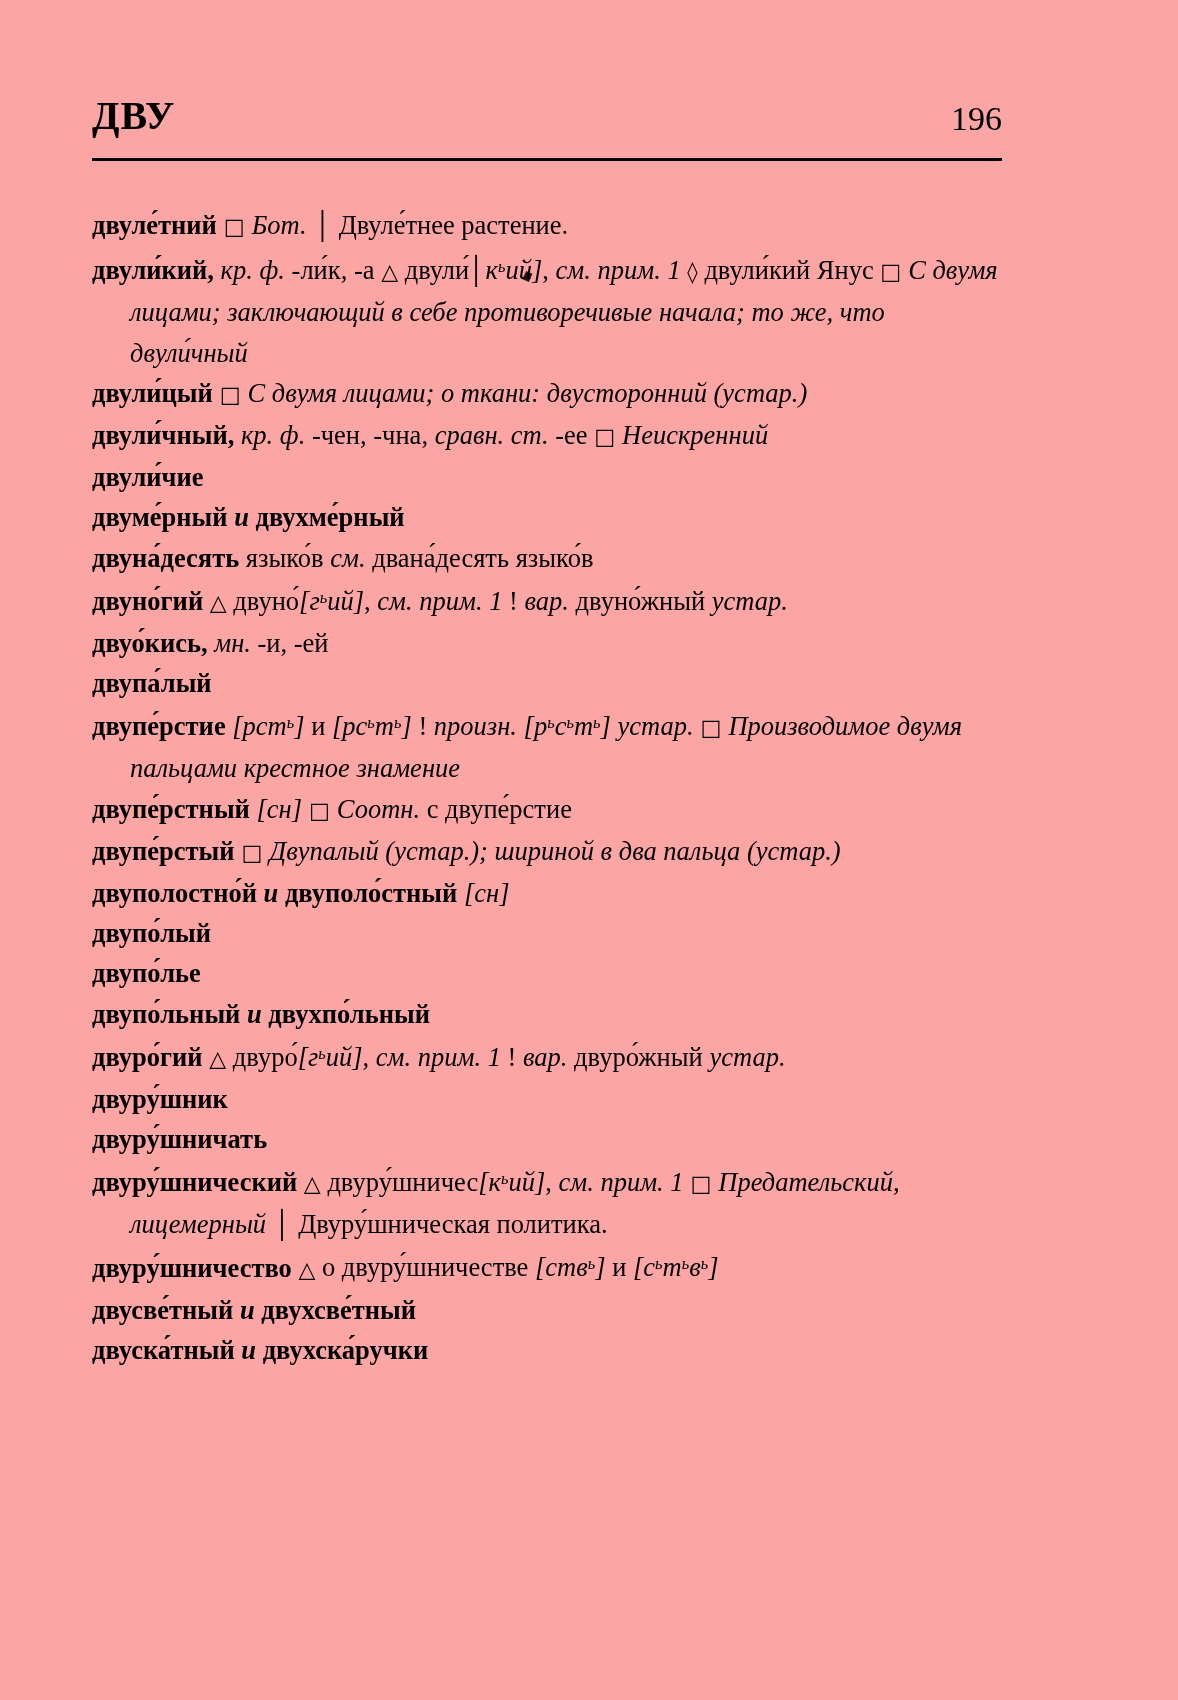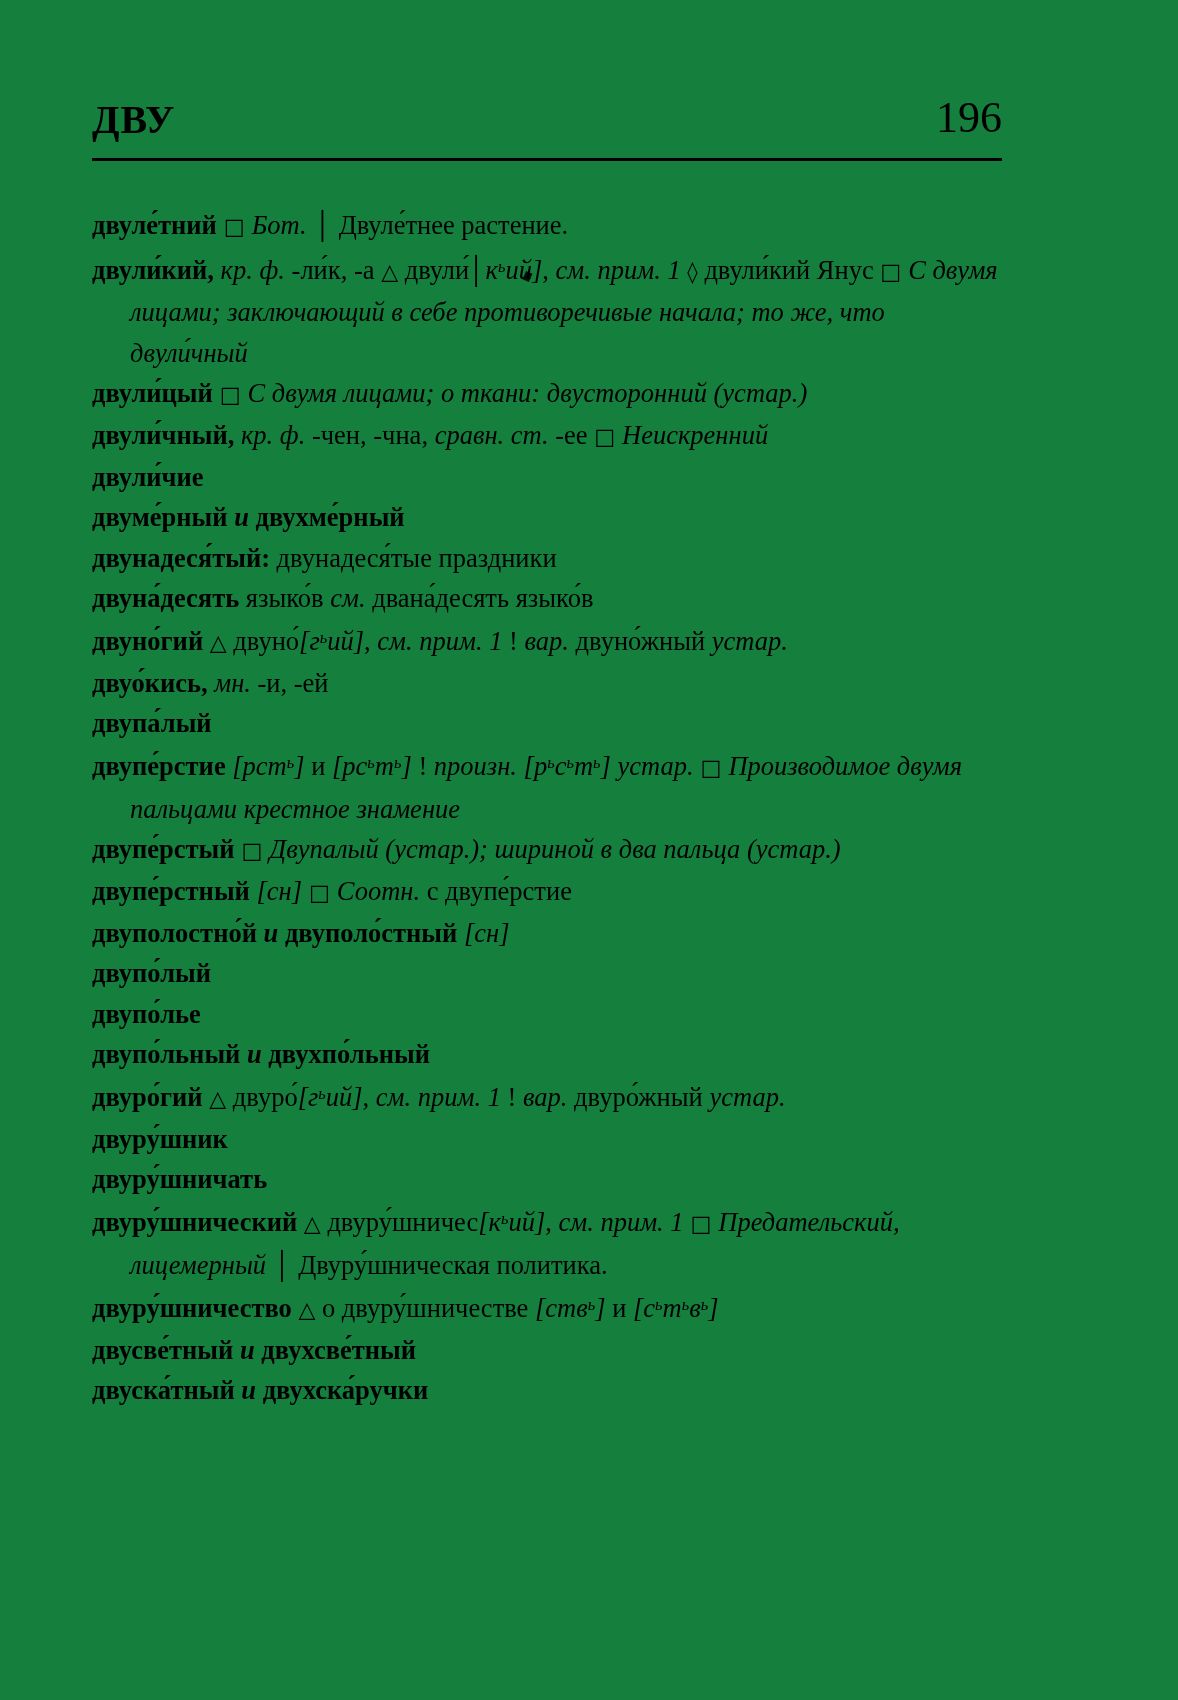--- a/index.html
+++ b/index.html
@@ -4,21 +4,21 @@
 <style>
   html, body {
     margin: 0;
     padding: 0;
     background: #ffffff;
   }
   .page {
     position: relative;
     width: 1178px;
     height: 1700px;
-    background: #15803d;
+    background: #fca5a5;
     box-sizing: border-box;
     overflow: hidden;
   }
 
   
   .header {
     position: absolute;
     left: 92px;
     top: 96px;
     width: 910px;
@@ -30,21 +30,21 @@
     font-family: "Liberation Serif", "DejaVu Serif", serif;
     font-weight: bold;
     font-size: 40px;
     line-height: 1;
     letter-spacing: 1px;
     color: #000;
   }
   .header-page {
     font-family: "Liberation Serif", "DejaVu Serif", serif;
     font-weight: normal;
-    font-size: 44px;
+    font-size: 34px;
     line-height: 1;
     color: #000;
   }
   .rule {
     position: absolute;
     left: 92px;
     top: 158px;
     width: 910px;
     height: 3px;
     background: #000;
@@ -140,28 +140,27 @@
 
   <div class="stray"></div>
 
   <div class="entries">
       <div class="entry"><span class="hw">двуле́тний</span><span class="sq"> □ </span><span class="it">Бот.</span><span class="bar"> │ </span><span class="rm">Двуле́тнее растение.</span></div>
       <div class="entry"><span class="hw">двули́кий, </span><span class="it">кр. ф.</span><span class="rm"> -ли́к, -а </span><span class="tri">△</span><span class="rm"> двули́</span><span class="tr">│к<span class="soft">ь</span>ий]</span><span class="rm">, </span><span class="it">см. прим. </span><span class="num">1</span><span class="dia"> ◊ </span><span class="rm">двули́кий Янус </span><span class="sq">□ </span><span class="it">С двумя лицами; заключающий в себе противоречивые начала; то же, что двули́чный</span></div>
       <div class="entry"><span class="hw">двули́цый</span><span class="sq"> □ </span><span class="it">С двумя лицами; о ткани: двусторонний (устар.)</span></div>
       <div class="entry"><span class="hw">двули́чный, </span><span class="it">кр. ф.</span><span class="rm"> -чен, -чна, </span><span class="it">сравн. ст.</span><span class="rm"> -ее </span><span class="sq">□ </span><span class="it">Неискренний</span></div>
       <div class="entry"><span class="hw">двули́чие</span></div>
       <div class="entry"><span class="hw">двуме́рный </span><span class="bi">и</span><span class="hw"> двухме́рный</span></div>
-      <div class="entry"><span class="hw">двунадеся́тый:</span><span class="rm"> двунадеся́тые праздники</span></div>
       <div class="entry"><span class="hw">двуна́десять</span><span class="rm"> языко́в </span><span class="it">см.</span><span class="rm"> двана́десять языко́в</span></div>
       <div class="entry"><span class="hw">двуно́гий </span><span class="tri">△</span><span class="rm"> двуно́</span><span class="tr">[г<span class="soft">ь</span>ий]</span><span class="rm">, </span><span class="it">см. прим. </span><span class="num">1</span><span class="rm"> ! </span><span class="it">вар.</span><span class="rm"> двуно́жный </span><span class="it">устар.</span></div>
       <div class="entry"><span class="hw">двуо́кись, </span><span class="it">мн.</span><span class="rm"> -и, -ей</span></div>
       <div class="entry"><span class="hw">двупа́лый</span></div>
       <div class="entry"><span class="hw">двупе́рстие </span><span class="tr">[рст<span class="soft">ь</span>]</span><span class="rm"> и </span><span class="tr">[рс<span class="soft">ь</span>т<span class="soft">ь</span>]</span><span class="rm"> ! </span><span class="it">произн.</span><span class="rm"> </span><span class="tr">[р<span class="soft">ь</span>с<span class="soft">ь</span>т<span class="soft">ь</span>]</span><span class="rm"> </span><span class="it">устар.</span><span class="sq"> □ </span><span class="it">Производимое двумя пальцами крестное знамение</span></div>
+      <div class="entry"><span class="hw">двупе́рстный </span><span class="tr">[сн]</span><span class="sq"> □ </span><span class="it">Соотн.</span><span class="rm"> с двупе́рстие</span></div>
       <div class="entry"><span class="hw">двупе́рстый</span><span class="sq"> □ </span><span class="it">Двупалый (устар.); шириной в два пальца (устар.)</span></div>
-      <div class="entry"><span class="hw">двупе́рстный </span><span class="tr">[сн]</span><span class="sq"> □ </span><span class="it">Соотн.</span><span class="rm"> с двупе́рстие</span></div>
       <div class="entry"><span class="hw">двуполостно́й </span><span class="bi">и</span><span class="hw"> двуполо́стный </span><span class="tr">[сн]</span></div>
       <div class="entry"><span class="hw">двупо́лый</span></div>
       <div class="entry"><span class="hw">двупо́лье</span></div>
       <div class="entry"><span class="hw">двупо́льный </span><span class="bi">и</span><span class="hw"> двухпо́льный</span></div>
       <div class="entry"><span class="hw">двуро́гий </span><span class="tri">△</span><span class="rm"> двуро́</span><span class="tr">[г<span class="soft">ь</span>ий]</span><span class="rm">, </span><span class="it">см. прим. </span><span class="num">1</span><span class="rm"> ! </span><span class="it">вар.</span><span class="rm"> двуро́жный </span><span class="it">устар.</span></div>
       <div class="entry"><span class="hw">двуру́шник</span></div>
       <div class="entry"><span class="hw">двуру́шничать</span></div>
       <div class="entry"><span class="hw">двуру́шнический </span><span class="tri">△</span><span class="rm"> двуру́шничес</span><span class="tr">[к<span class="soft">ь</span>ий]</span><span class="rm">, </span><span class="it">см. прим. </span><span class="num">1</span><span class="sq"> □ </span><span class="it">Предательский, лицемерный</span><span class="bar"> │ </span><span class="rm">Двуру́шническая политика.</span></div>
       <div class="entry"><span class="hw">двуру́шничество </span><span class="tri">△</span><span class="rm"> о двуру́шничестве </span><span class="tr">[ств<span class="soft">ь</span>]</span><span class="rm"> и </span><span class="tr">[с<span class="soft">ь</span>т<span class="soft">ь</span>в<span class="soft">ь</span>]</span></div>
       <div class="entry"><span class="hw">двусве́тный </span><span class="bi">и</span><span class="hw"> двухсве́тный</span></div>

